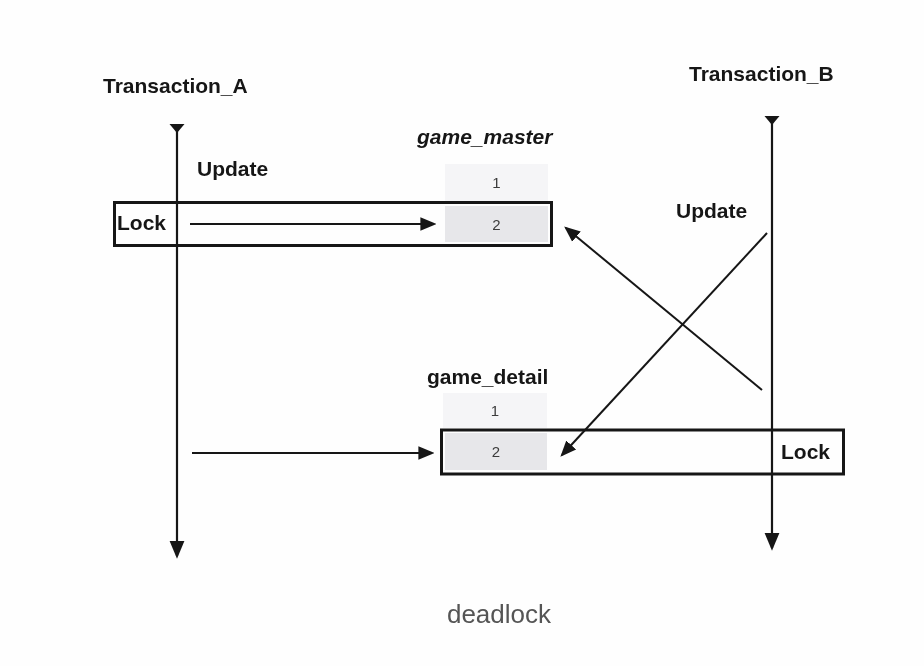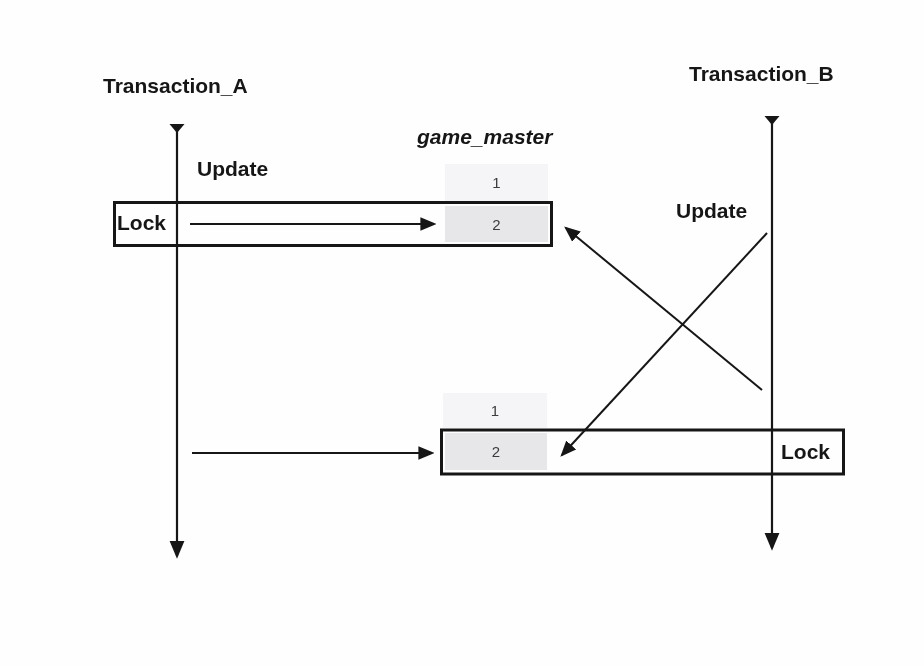--- a/index.html
+++ b/index.html
@@ -124,14 +124,16 @@
   <div class="lbl pos-tb">Transaction_B</div>
   <div class="lbl pos-ta">Transaction_A</div>
 
   <div class="lbl pos-upd-a">Update</div>
   <div class="lbl pos-upd-b">Update</div>
 
   <div class="lbl pos-lock-a">Lock</div>
   <div class="lbl pos-lock-b">Lock</div>
 
   <div class="lbl pos-gm">game_master</div>
+  <div class="lbl pos-gd">game_detail</div>
 
+  <div class="caption">deadlock</div>
 </div>
 
 </body></html>

